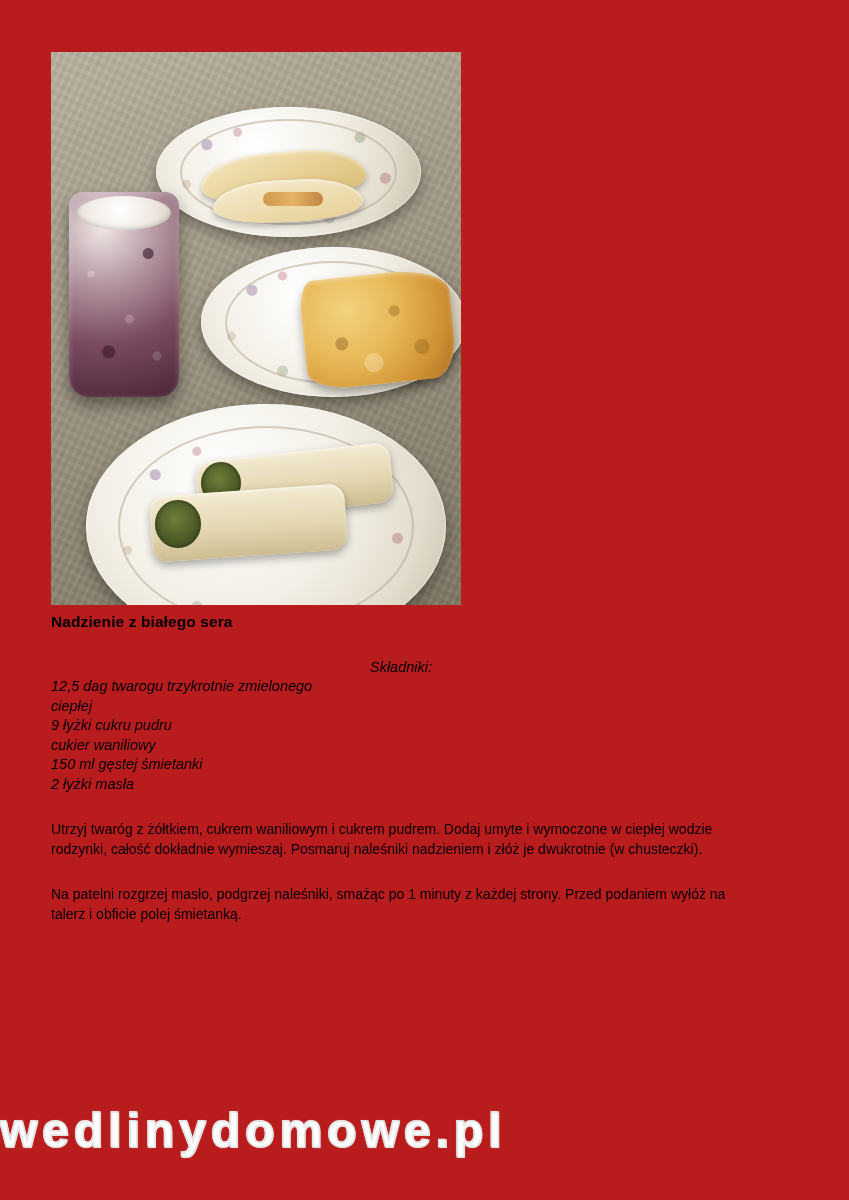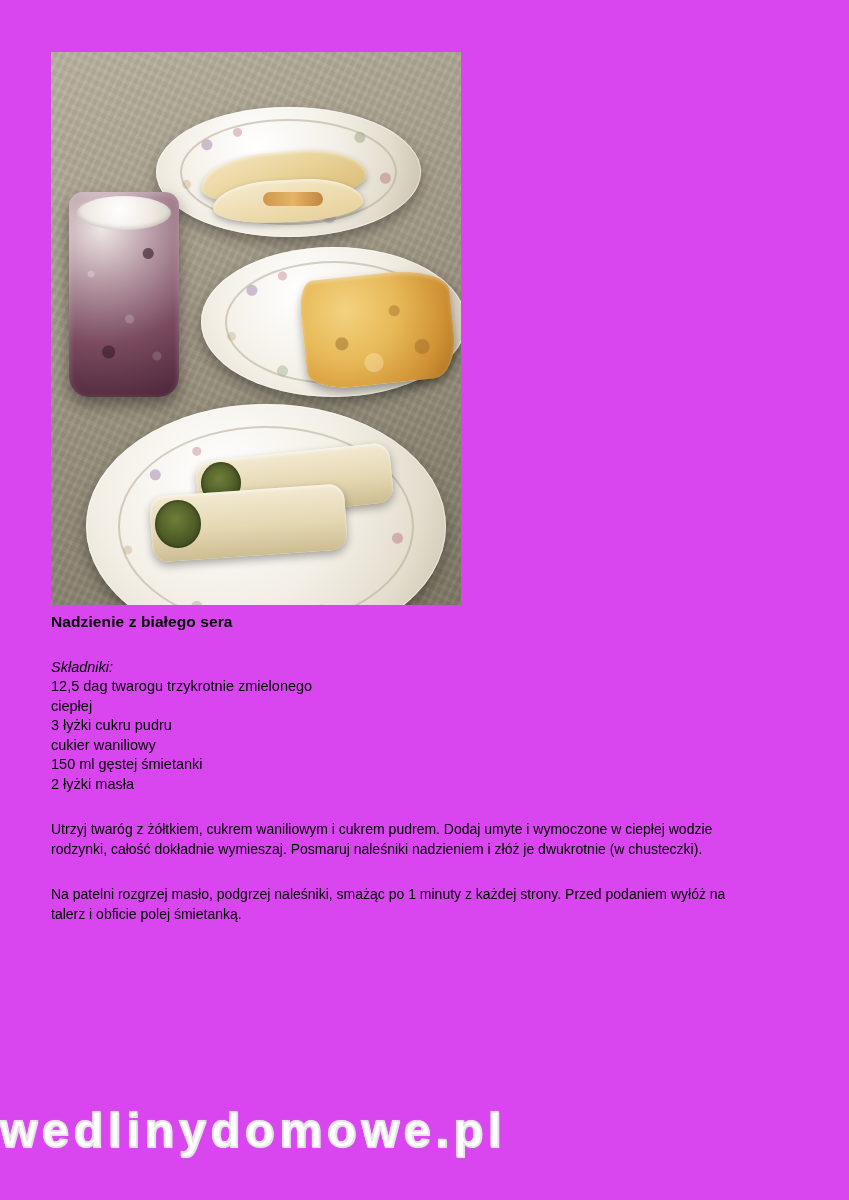--- a/index.html
+++ b/index.html
@@ -7,21 +7,21 @@
     padding: 0;
     background: #f0f0f0;
   }
   body {
     font-family: "Liberation Sans", sans-serif;
   }
   .page {
     position: relative;
     width: 849px;
     height: 1200px;
-    background: #d946ef;
+    background: #b91c1c;
     overflow: hidden;
     box-sizing: border-box;
   }
   .content {
     position: absolute;
     left: 51px;
     top: 52px;
     width: 700px;
   }
 
@@ -166,25 +166,27 @@
     font-size: 15.5px;
     font-weight: bold;
     color: #000;
     letter-spacing: .1px;
   }
   .ingredients-label {
     margin-top: 28px;
     font-style: italic;
     font-size: 14.5px;
     color: #000;
+    text-align: center;
   }
   .ingredients {
     margin: 2px 0 8px 0;
     padding: 0;
     list-style: none;
+    font-style: italic;
   }
   .ingredients li {
     font-size: 14.5px;
     line-height: 19.6px;
     color: #000;
   }
   .para {
     margin-top: 24px;
     font-size: 14px;
     line-height: 20.5px;
@@ -254,21 +256,21 @@
         <div class="milk"></div>
       </div>
     </div>
 
     <h2 class="recipe-title">Nadzienie z białego sera</h2>
 
     <div class="ingredients-label">Składniki:</div>
     <ul class="ingredients">
       <li>12,5 dag twarogu trzykrotnie zmielonego</li>
       <li>ciepłej</li>
-      <li>3 łyżki cukru pudru</li>
+      <li>9 łyżki cukru pudru</li>
       <li>cukier waniliowy</li>
       <li>150 ml gęstej śmietanki</li>
       <li>2 łyżki masła</li>
     </ul>
 
     <p class="para">Utrzyj twaróg z żółtkiem, cukrem waniliowym i cukrem pudrem. Dodaj umyte i wymoczone w ciepłej wodzie rodzynki, całość dokładnie wymieszaj. Posmaruj naleśniki nadzieniem i złóż je dwukrotnie (w chusteczki).</p>
     <p class="para">Na patelni rozgrzej masło, podgrzej naleśniki, smażąc po 1 minuty z każdej strony. Przed podaniem wyłóż na talerz i obficie polej śmietanką.</p>
 
   </div>
 

